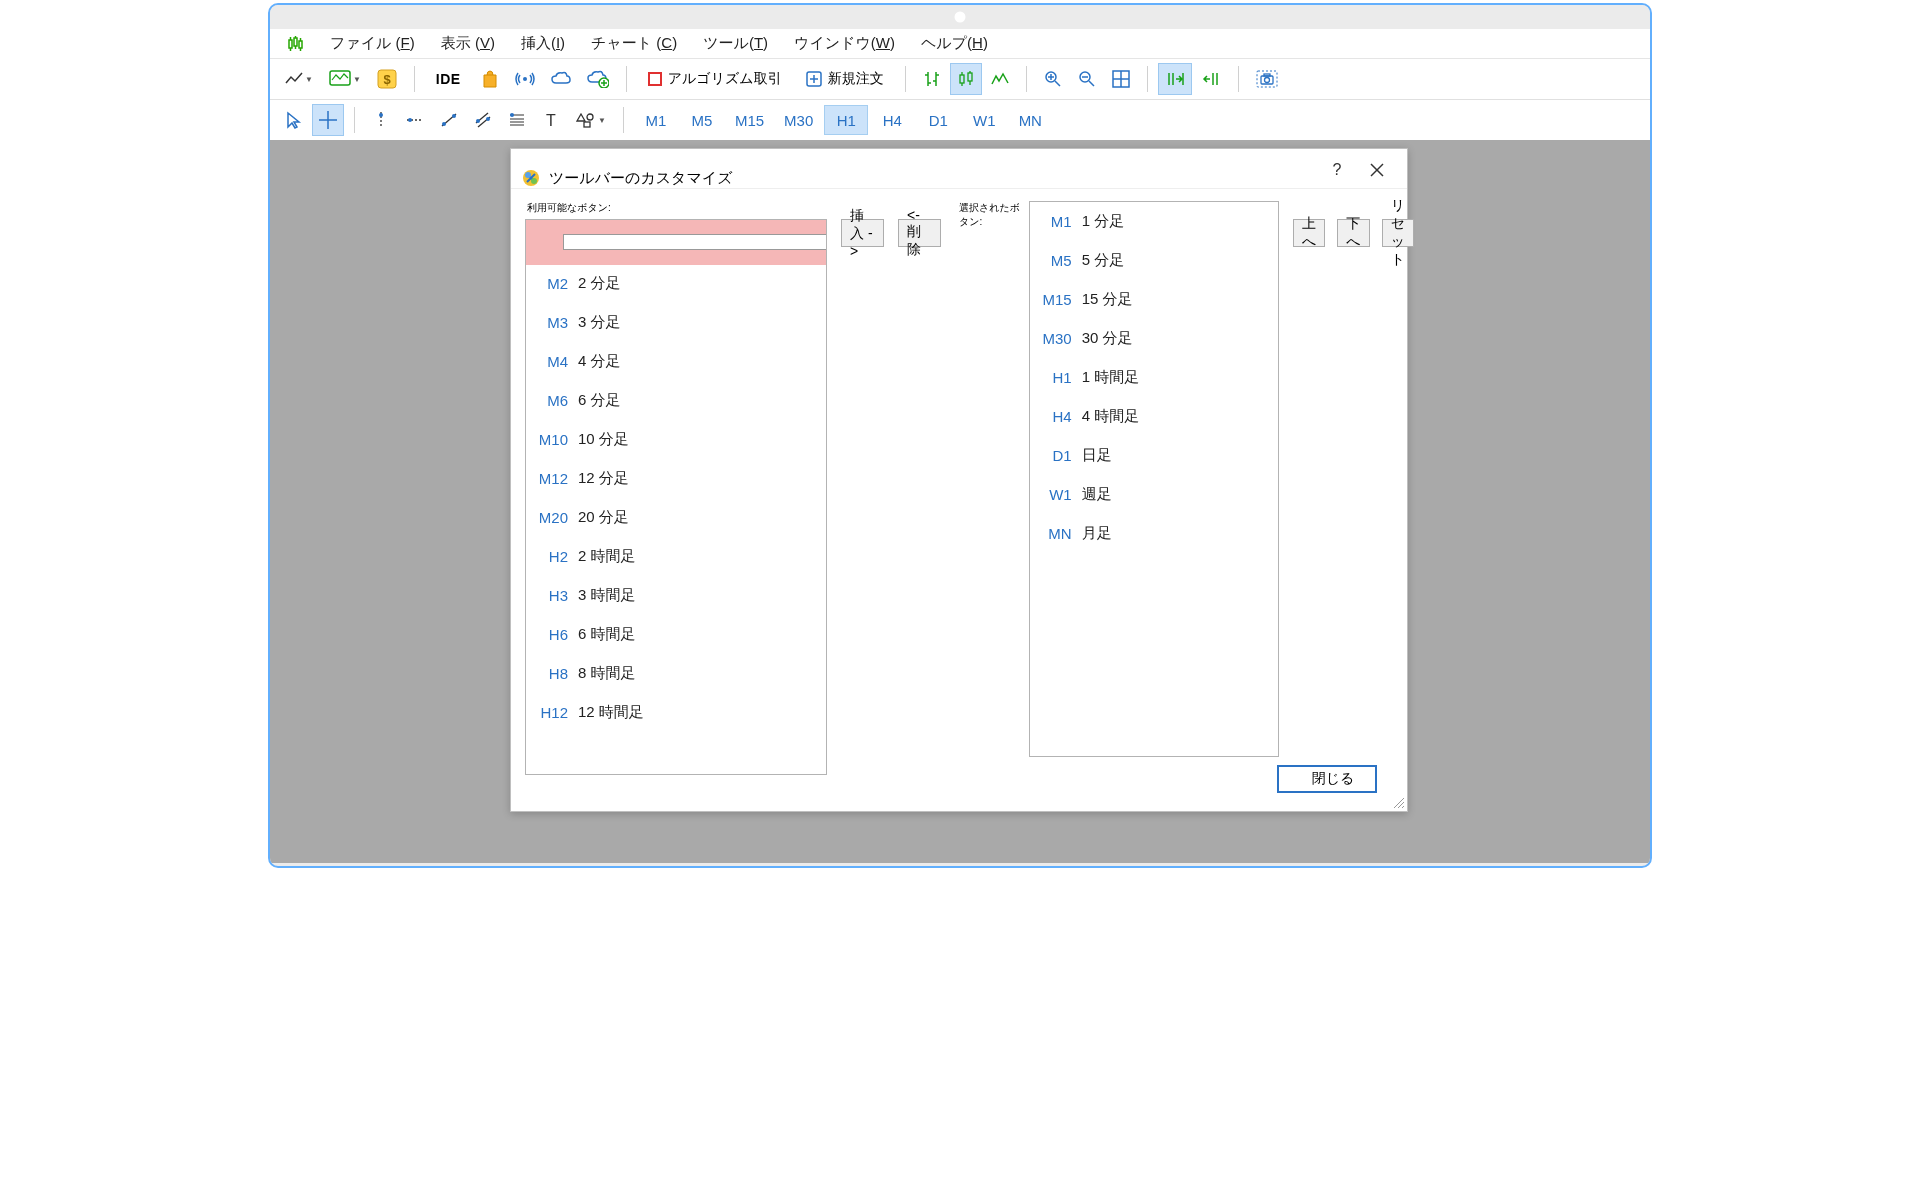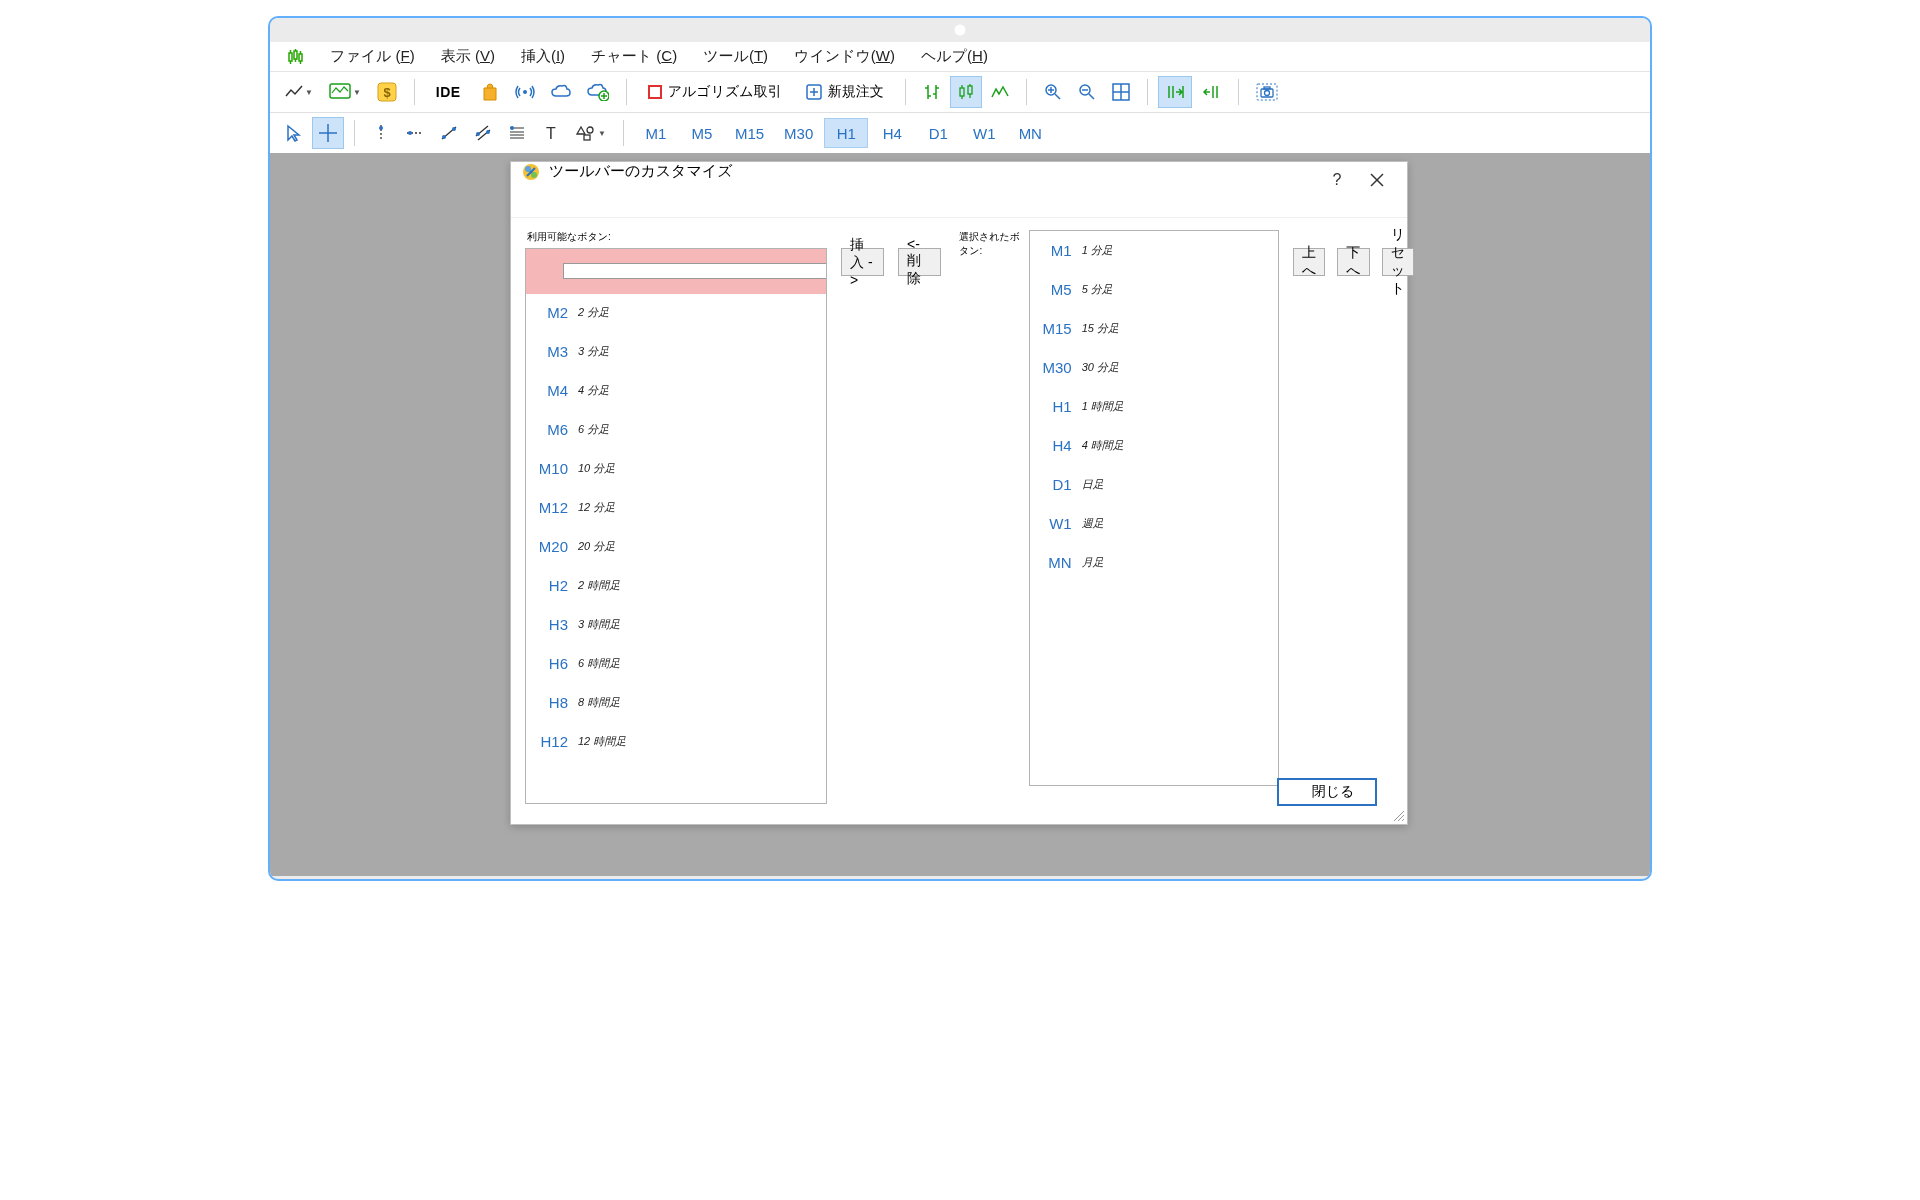--- a/index.html
+++ b/index.html
@@ -8,21 +8,21 @@
   font-size: 14px;
   background: #fff;
   user-select: none;
 }
 .outer-frame {
   width: 1384px;
   height: 865px;
   border: 2px solid #62affd;
   border-radius: 10px;
   background: #ececec;
-  margin: 16px auto;
+  margin: 3px auto;
   position: relative;
   overflow: hidden;
 }
 .titlebar {
   height: 24px;
   background: #ebebeb;
   border-radius: 8px 8px 0 0;
   position: relative;
 }
 .titlebar-dot {
@@ -126,23 +126,23 @@
   position: absolute;
   left: 240px;
   top: 8px;
   width: 898px;
   height: 664px;
   background: #fff;
   border: 1px solid #bfbfbf;
   box-shadow: 0 2px 8px rgba(0,0,0,0.2);
 }
 .dialog-header {
-  height: 56px;
-  display: flex;
-  align-items: flex-start;
+  height: 40px;
+  display: flex;
+  align-items: flex-end;
   padding: 0 10px;
   border-bottom: 1px solid #eee;
 }
 .dialog-icon {
   width: 20px;
   height: 20px;
   margin-right: 8px;
 }
 .dialog-title { font-size: 15px; flex: 1; }
 .dialog-hdr-btn {
@@ -200,24 +200,23 @@
   padding-left: 4px;
 }
 .list-row .code {
   width: 44px;
   text-align: right;
   color: #2a72c4;
   font-size: 15px;
   padding-right: 6px;
 }
 .list-row .desc {
-  font-size: 11px;
+  font-size: 15px;
   color: #222;
   padding-left: 4px;
-  font-style: italic;
 }
 .mid-col {
   display: flex;
   flex-direction: row;
   justify-content: center;
   gap: 14px;
   width: 100px;
   padding-top: 18px;
 }
 .std-btn {

